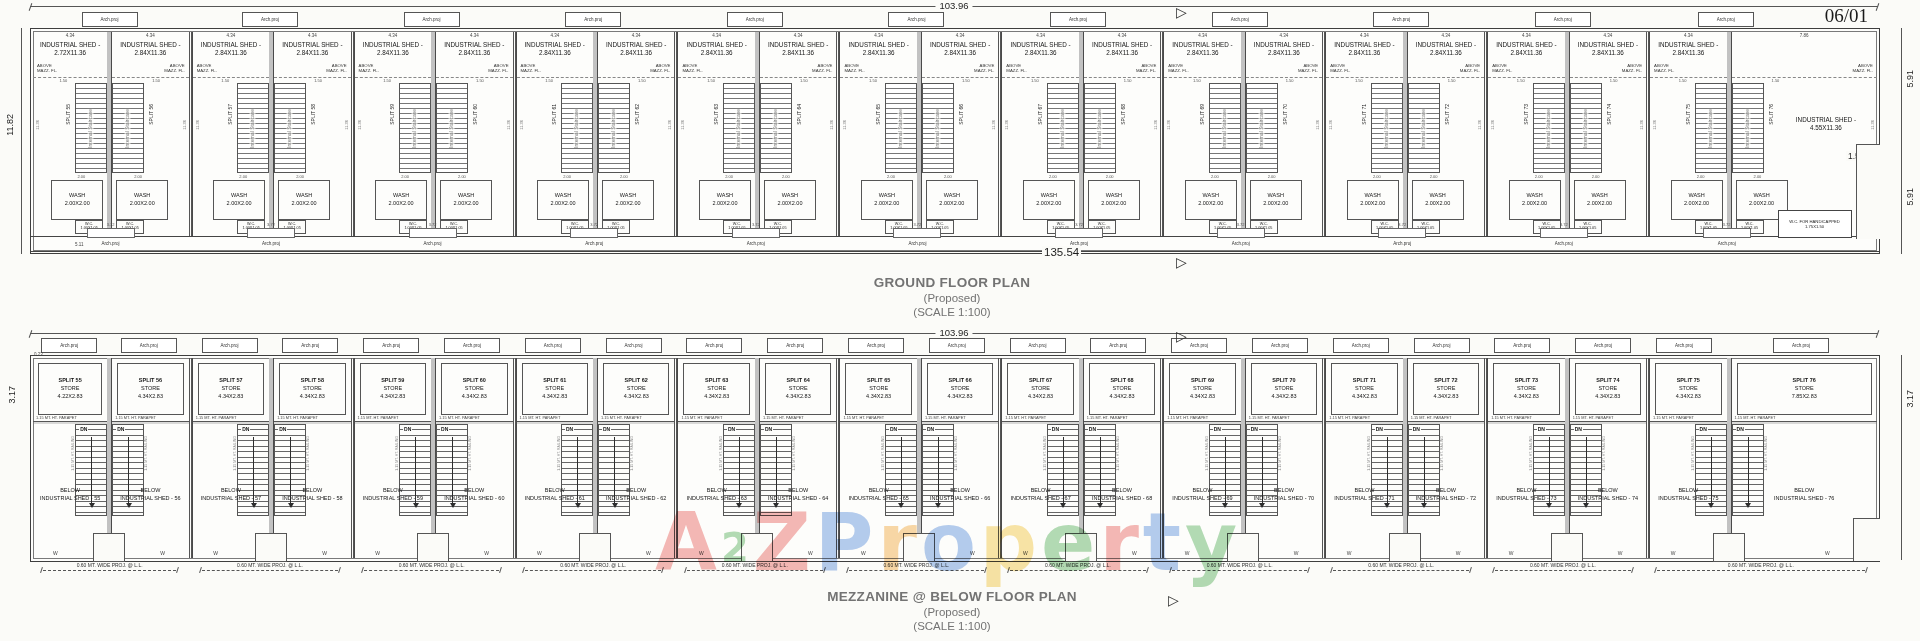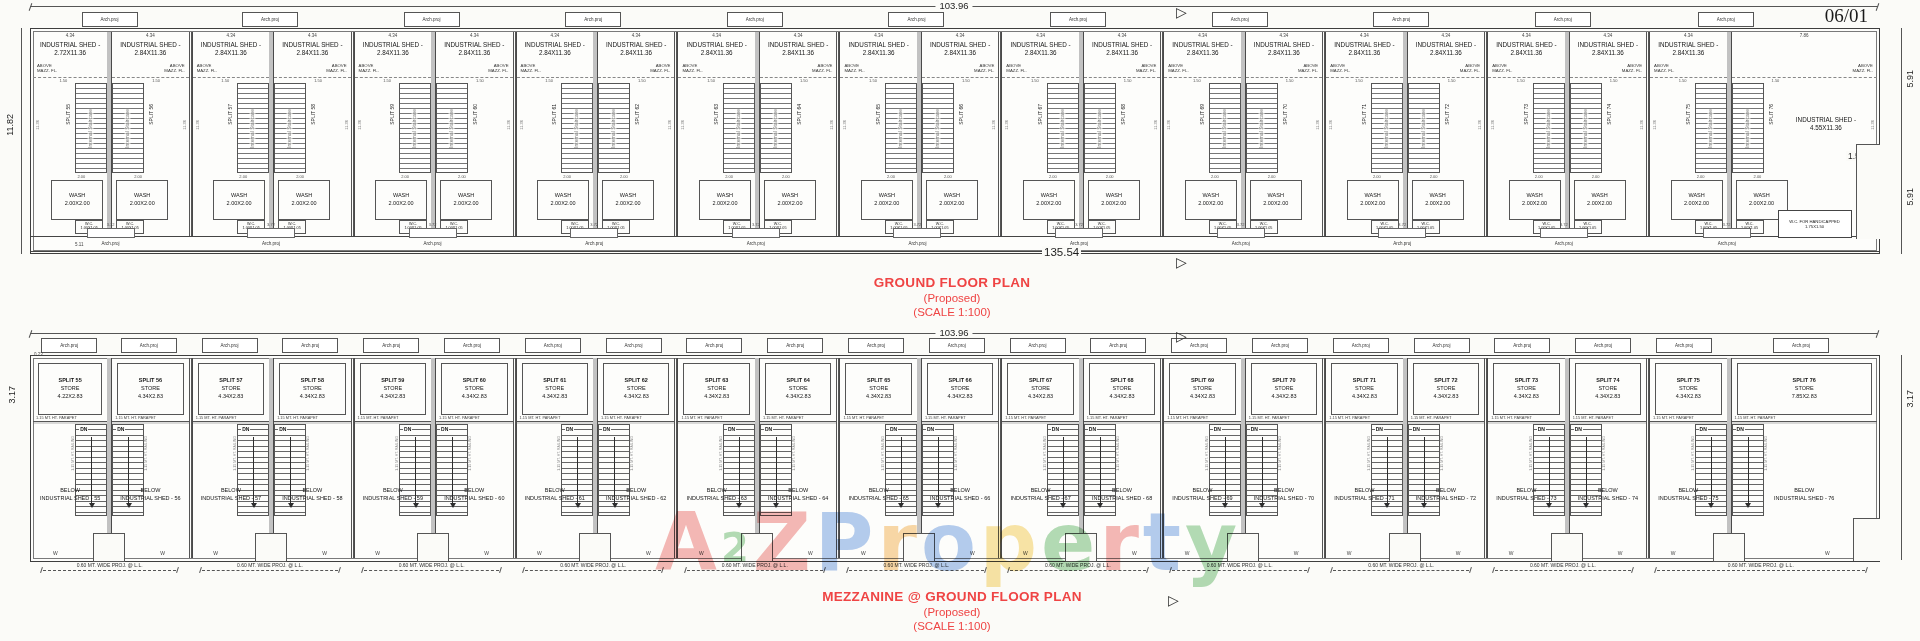--- a/index.html
+++ b/index.html
@@ -34,21 +34,21 @@
   #g-dim-left{left:5px;top:112px;}
   #g-dim-r1{left:1905px;top:68px;}
   #g-dim-r2{left:1846px;top:151px;font-size:8.5px;}
   #g-dim-r3{left:1905px;top:186px;}
   #m-dim-right{left:1905px;top:388px;}
   #m-dim-left{left:7px;top:384px;}
   .small-dim{position:absolute;font-size:4.5px;color:#444;}
   #g-511{left:44px;top:213px;}
   #m-023{left:34px;top:352px;}
   
-  .title{position:absolute;left:952px;transform:translateX(-50%);text-align:center;color:#ef4444;z-index:4;}
+  .title{position:absolute;left:952px;transform:translateX(-50%);text-align:center;color:#737373;z-index:4;}
   #g-title{top:275px;} #m-title{top:589px;}
   .t1{font-size:13.5px;font-weight:600;letter-spacing:.3px;}
   .t2{font-size:11.5px;margin-top:2px;}
   .marker{position:absolute;font-size:14px;color:#333;z-index:4;}
   
   .plan{position:absolute;left:30px;width:1848px;border:1.6px solid #3e3e3e;background:#fdfdfb;}
   .plan::before{content:"";position:absolute;inset:2.2px;border:.6px solid #7a7a7a;pointer-events:none;}
   #g-plan{top:28px;height:224px;}
   #m-plan{top:355px;height:205px;}
   .units{position:absolute;left:2px;right:2px;display:flex;}
@@ -1416,21 +1416,21 @@
       <div class="pair-cell" style="flex-grow: 2.9;">
         <div class="proj-chip">0.60 MT. WIDE PROJ. @ L.L.</div>
       </div>
     </div>
   <div class="vline vl-mr"></div>
   <div class="rot-dim" id="m-dim-right">3.17</div>
   <div class="rot-dim" id="m-dim-left">3.17</div>
   <span id="m-023" class="small-dim">0.23</span>
 
   <div class="title" id="m-title">
-    <div class="t1">MEZZANINE @ GROUND FLOOR PLAN</div>
+    <div class="t1">MEZZANINE @ BELOW FLOOR PLAN</div>
     <div class="t2">(Proposed)</div>
     <div class="t2">(SCALE 1:100)</div>
   </div>
 
   <div class="marker" style="left:1176px;top:4px;">▷</div>
   <div class="marker" style="left:1176px;top:254px;">▷</div>
   <div class="marker" style="left:1176px;top:328px;">▷</div>
   <div class="marker" style="left:1168px;top:592px;">▷</div>
 </div>
 

